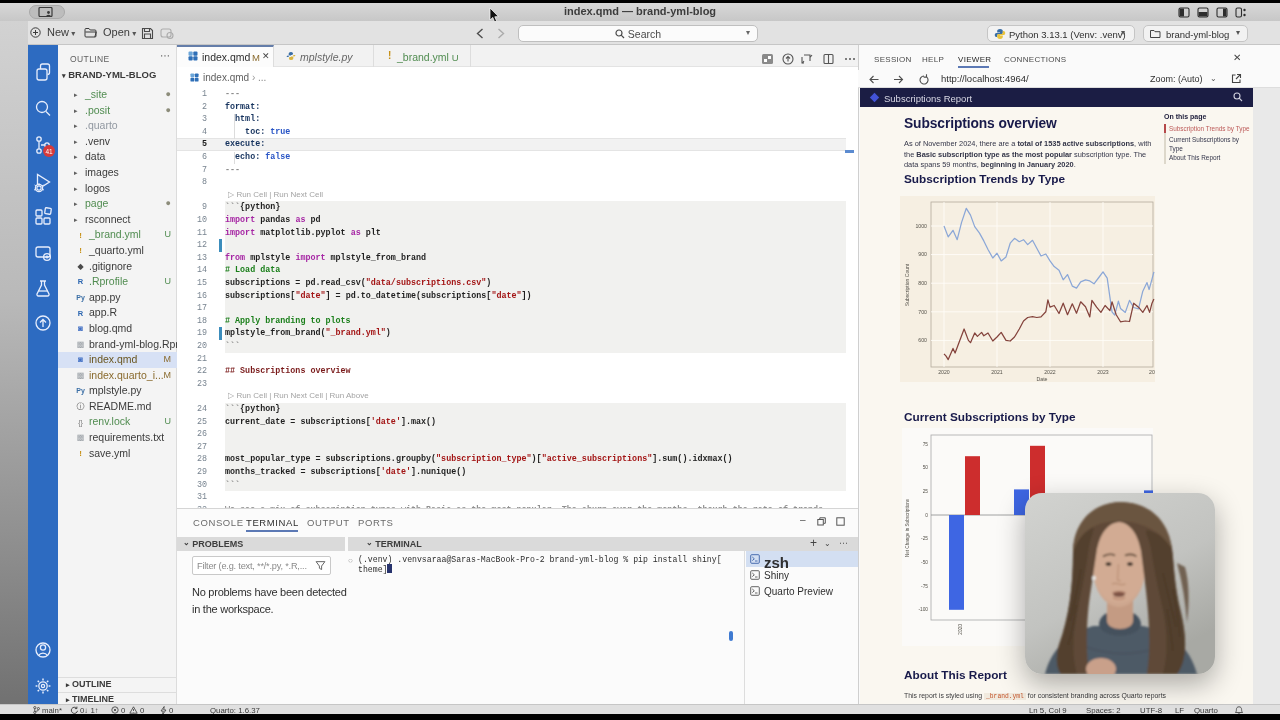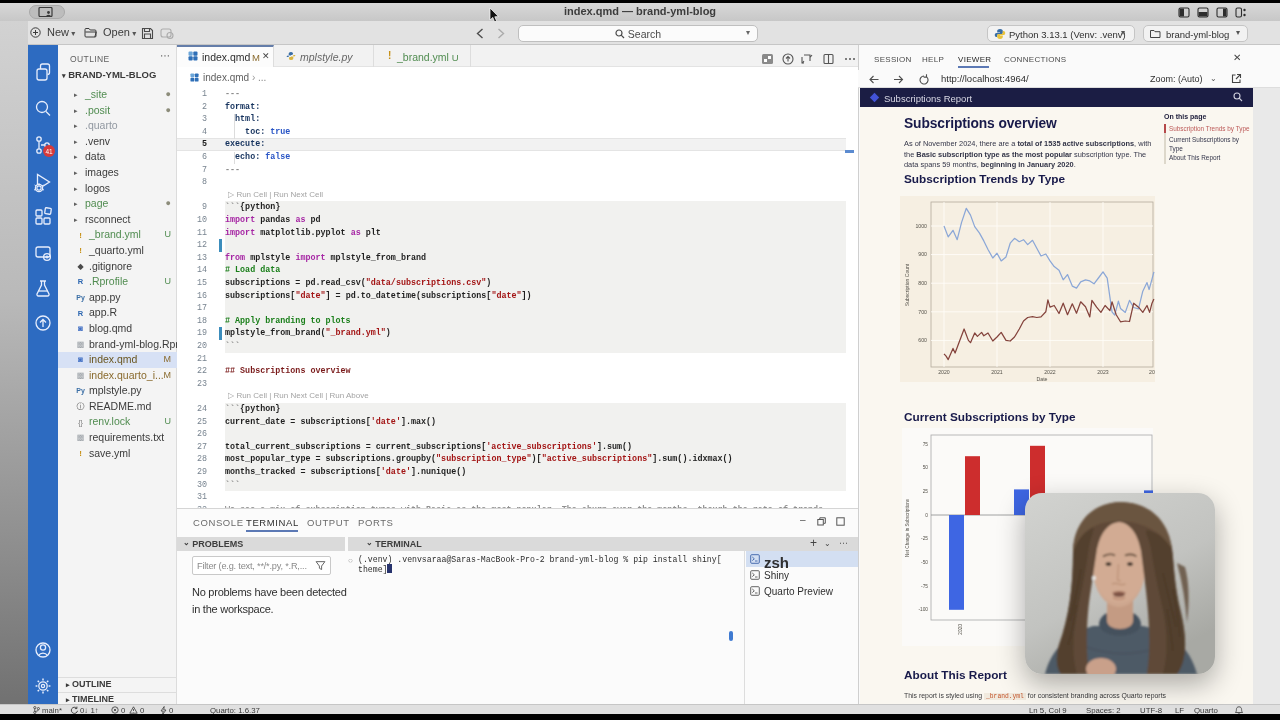--- a/index.html
+++ b/index.html
@@ -374,21 +374,20 @@
   <div class="ln" style="top:277.2px">22</div>
   <div class="cl" style="top:277.2px;"><span style="color:#7a1b1b;">## Subscriptions overview</span></div>
   <div class="ln" style="top:289.8px">23</div>
   <div class="lbl" style="top:302.4px;">▷ Run Cell | Run Next Cell | Run Above</div>
   <div class="ln" style="top:315.0px">24</div>
   <div class="cl" style="top:315.0px;"><span class="gr">```</span>{python}</div>
   <div class="ln" style="top:327.6px">25</div>
   <div class="cl" style="top:327.6px;">current_date = subscriptions[<span class="st">'date'</span>].max()</div>
   <div class="ln" style="top:340.2px">26</div>
   <div class="ln" style="top:352.8px">27</div>
-  <div class="cl" style="top:352.8px;">total_current_subscriptions = current_subscriptions[<span class="st">'active_subscriptions'</span>].sum()</div>
   <div class="ln" style="top:365.4px">28</div>
   <div class="cl" style="top:365.4px;">most_popular_type = subscriptions.groupby(<span class="st">"subscription_type"</span>)[<span class="st">"active_subscriptions"</span>].sum().idxmax()</div>
   <div class="ln" style="top:378.0px">29</div>
   <div class="cl" style="top:378.0px;">months_tracked = subscriptions[<span class="st">'date'</span>].nunique()</div>
   <div class="ln" style="top:390.6px">30</div>
   <div class="cl" style="top:390.6px;"><span class="gr">```</span></div>
   <div class="ln" style="top:403.2px">31</div>
   <div class="ln" style="top:415.8px;">32</div>
   <div class="cl" style="top:415.8px;color:#909090;">We see a mix of <b>subscription types</b> with <b>Basic</b> as the most popular. The churn over the months, though the <b>rate</b> of trends.</div>
 </div>

